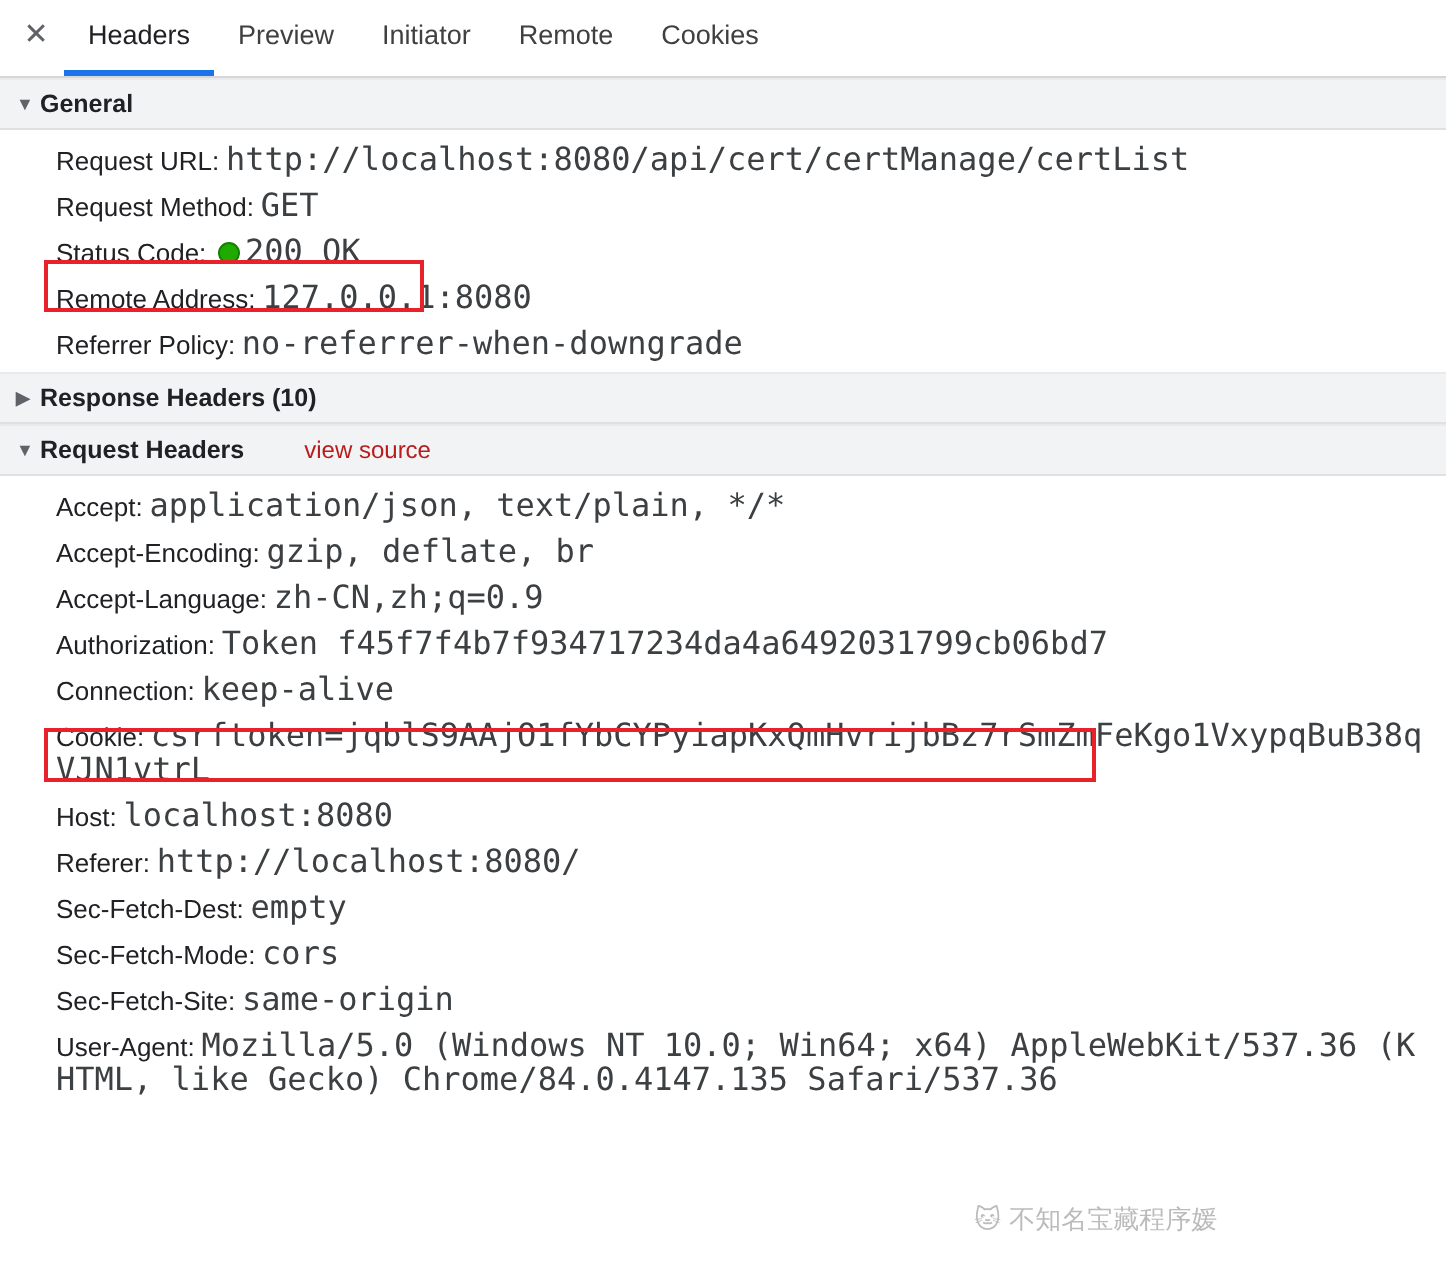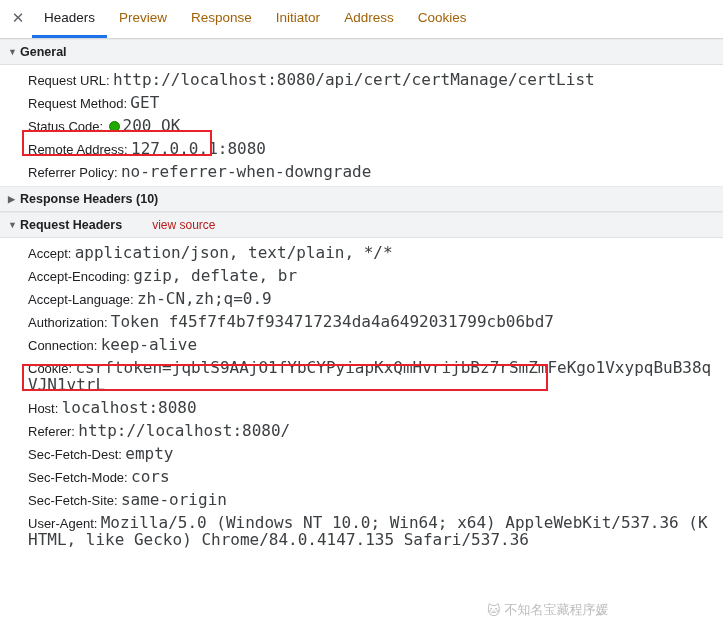--- a/index.html
+++ b/index.html
@@ -36,21 +36,21 @@
     font-size: 15px;
     line-height: 1;
     cursor: pointer;
     padding-bottom: 3px;
   }
   .tab {
     display: flex;
     align-items: center;
     padding: 0 12px;
     font-size: 13.5px;
-    color: #a16207;
+    color: #404040;
     cursor: pointer;
     position: relative;
     white-space: nowrap;
     padding-bottom: 3px;
   }
   .tab.active {
     color: #202124;
     justify-content: flex-end;
   }
   .tab.active::after {
@@ -160,27 +160,24 @@
 
 <div class="tabbar">
   <div class="close-btn">✕</div>
   <div class="tab active">
     <span>Headers</span>
   </div>
   <div class="tab">
     <span>Preview</span>
   </div>
   <div class="tab">
-    <span>Response</span>
-  </div>
-  <div class="tab">
     <span>Initiator</span>
   </div>
   <div class="tab">
-    <span>Address</span>
+    <span>Remote</span>
   </div>
   <div class="tab">
     <span>Cookies</span>
   </div>
 </div>
 
 <div class="section-header">
   <span class="tri">▼</span>
   <span>General</span>
 </div>

